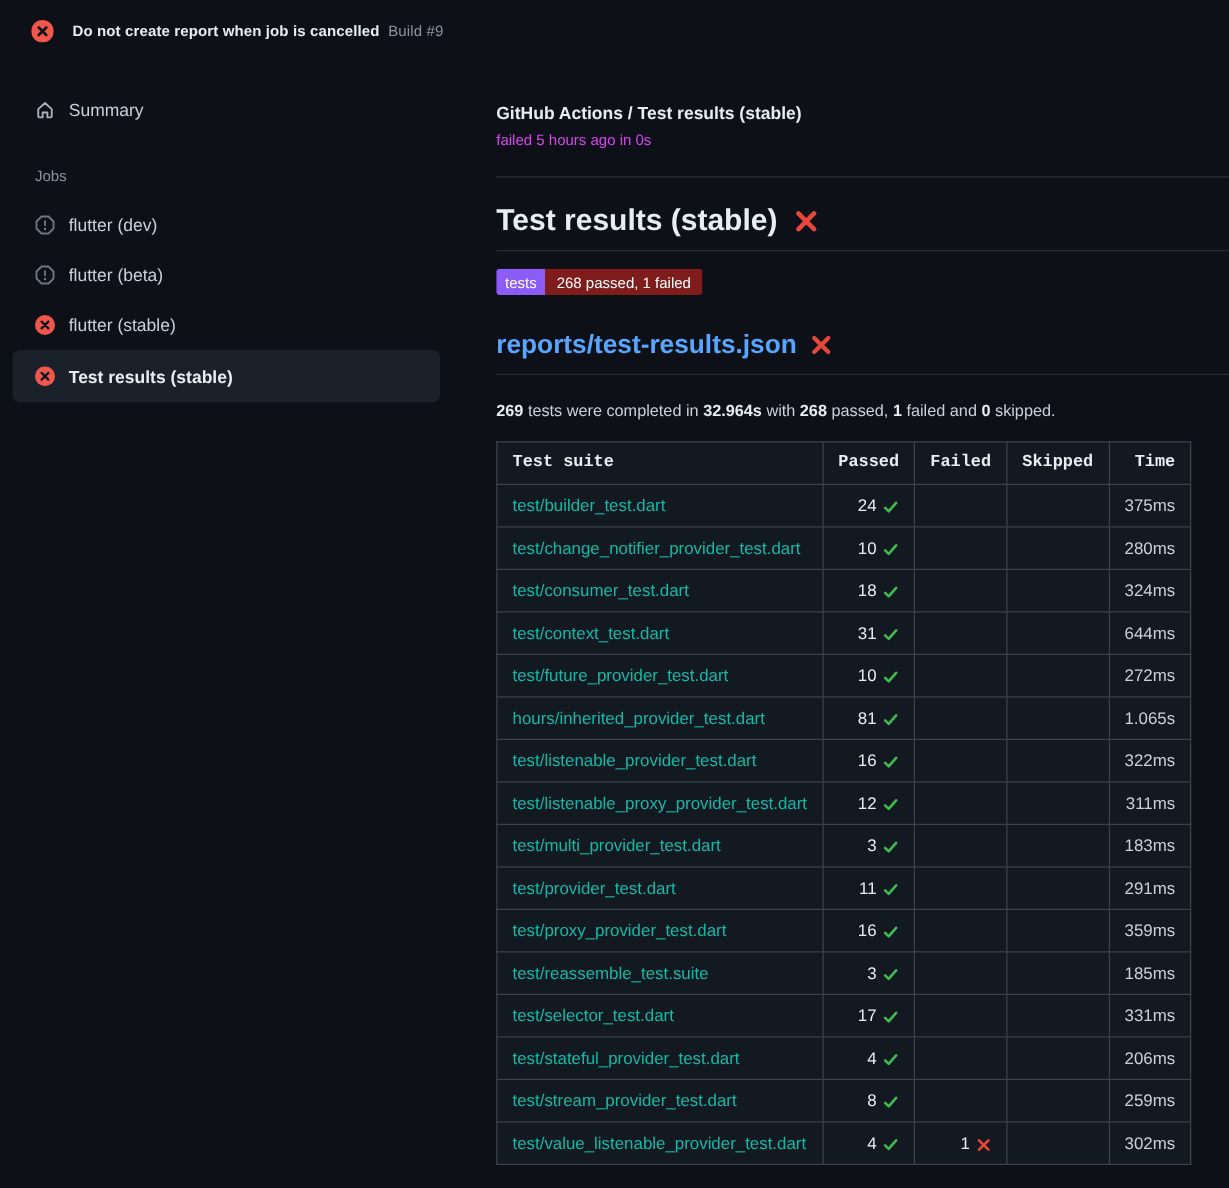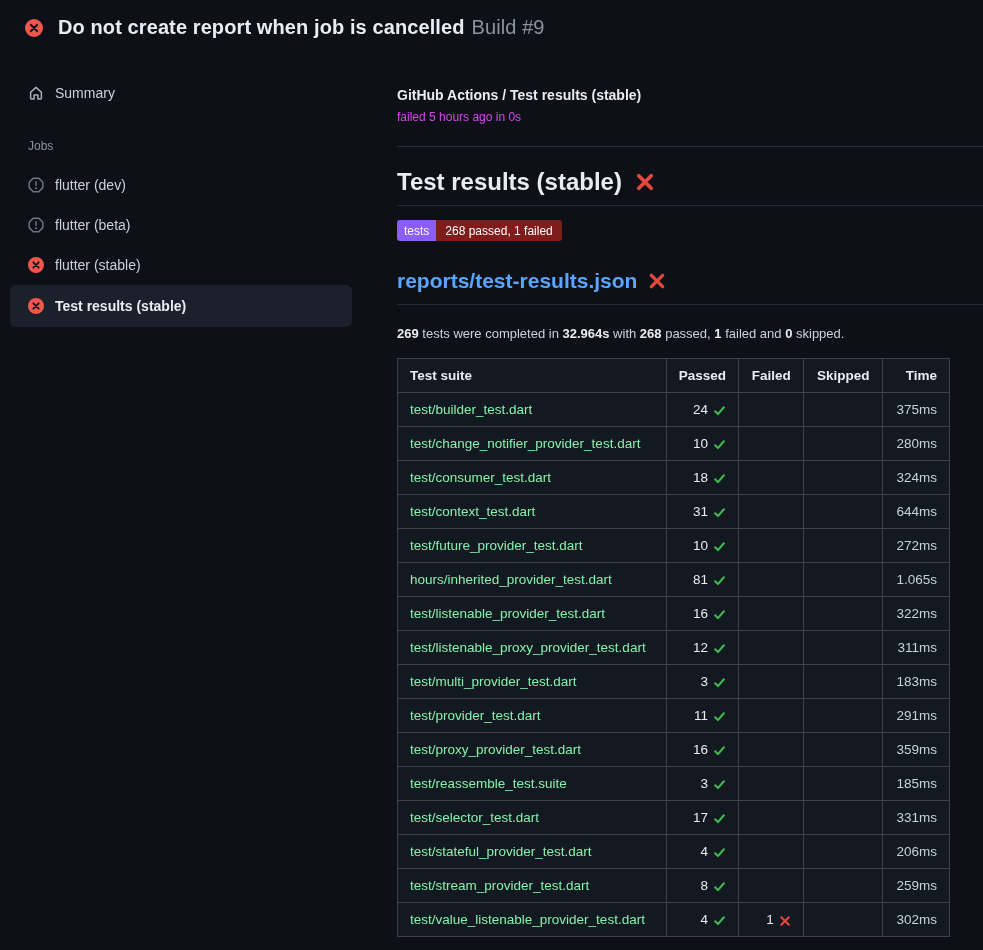--- a/index.html
+++ b/index.html
@@ -13,21 +13,21 @@
   }
   a { text-decoration: none; }
 
   
   .topbar {
     display: flex;
     align-items: center;
     gap: 15px;
     padding: 16px 24px 12px 25px;
   }
-  .topbar h1 { font-size: 20px; font-weight: 700; color: #e6edf3; letter-spacing: .1px; }
+  .topbar h1 { font-size: 12px; font-weight: 700; color: #e6edf3; letter-spacing: .1px; }
   .topbar .build { color: #8b949e; font-weight: 400; margin-left: 7px; }
   .status-dot { display: inline-flex; align-items: center; justify-content: center; flex: none; }
 
   
   .layout { display: flex; align-items: flex-start; }
 
   
   .sidebar { width: 370px; flex: none; padding: 26px 18px 0 10px; }
   .summary-row {
     display: flex; align-items: center; gap: 11px;
@@ -81,27 +81,27 @@
     width: 553px;
     font-size: 13.5px;
     background: #131920;
   }
   table.results th, table.results td {
     border: 1px solid #3b424b;
     height: 34px;
     padding: 0 12px;
     white-space: nowrap;
   }
-  table.results th { color: #e6edf3; font-weight: 700; text-align: right; }
+  table.results th { color: #e6edf3; font-weight: 700; text-align: right; font-family: Liberation Mono, monospace; }
   table.results th.col-suite { text-align: left; width: 271px; }
   table.results th.col-passed { width: 70px; }
   table.results th.col-failed { width: 65px; }
   table.results th.col-skipped { width: 79px; }
   table.results th.col-time { width: 68px; }
-  td.suite a { color: #86efac; }
+  td.suite a { color: #14b8a6; }
   td.num { text-align: right; color: #c9d1d9; }
   .count-wrap { display: inline-flex; align-items: center; gap: 5px; color: #e6edf3; }
   .count-wrap svg { position: relative; top: 1px; }
 </style>
 </head>
 <body>
 
 <header class="topbar">
   <span class="status-dot">
     <svg viewBox="0 0 16 16" width="18" height="18">

